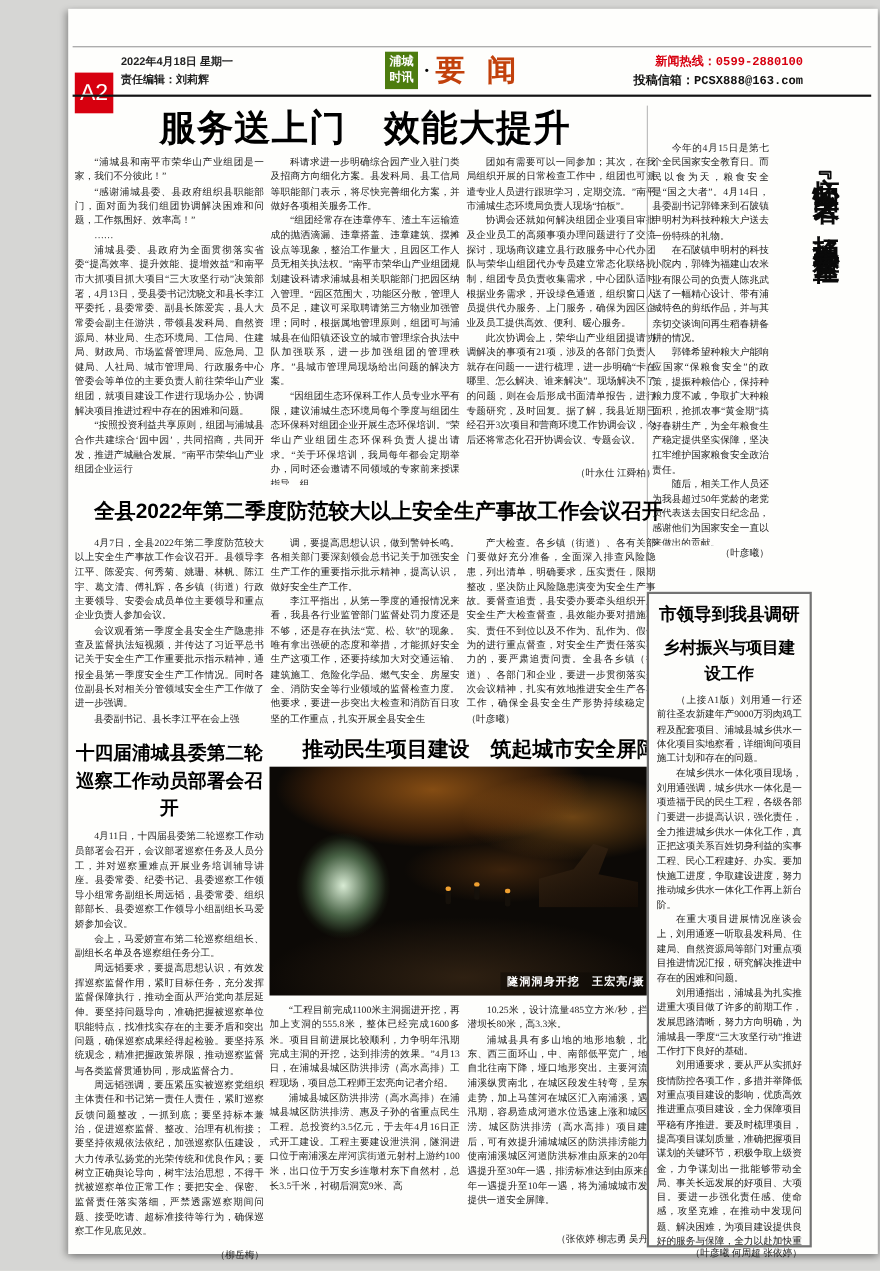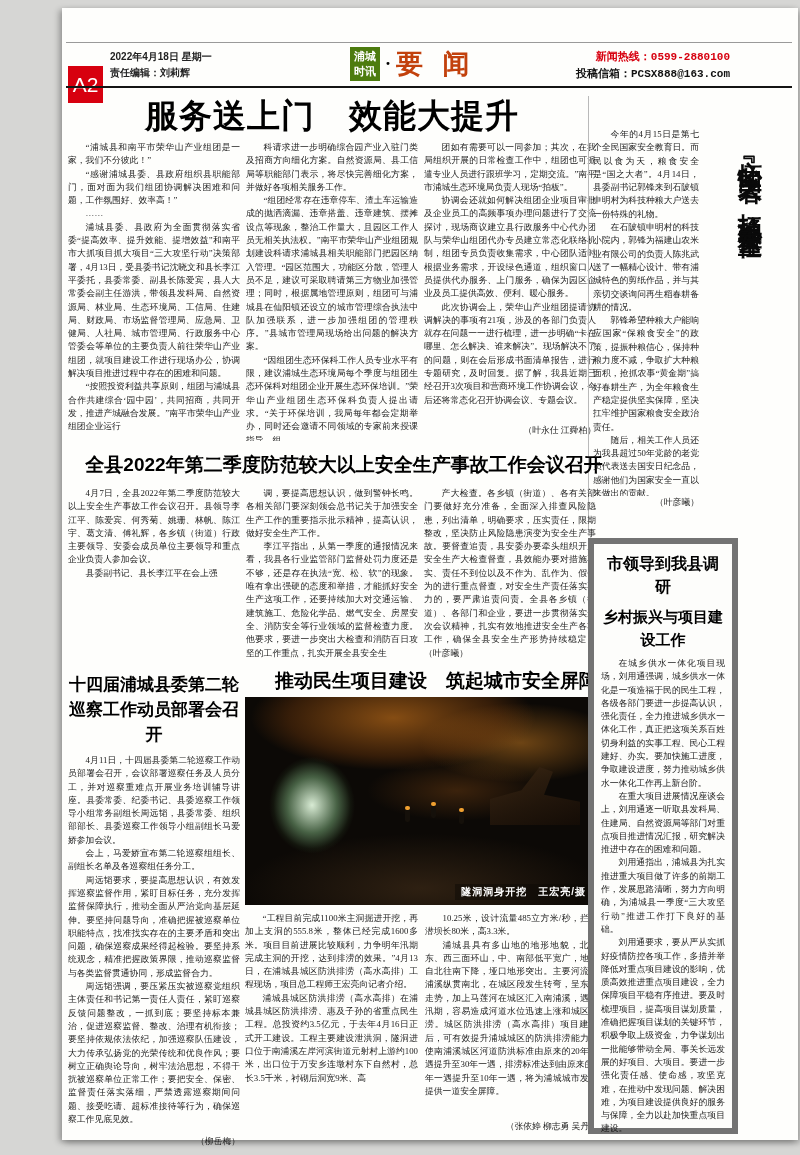--- a/index.html
+++ b/index.html
@@ -49,21 +49,21 @@
 
   
   .vtitle { position:absolute; left:704px; top:142px; height:392px; width:92px;
             display:flex; justify-content:center; }
   .vtitle-inner { writing-mode:vertical-rl; text-orientation:upright; font-weight:900;
                   font-family:"Liberation Serif","DejaVu Serif",serif; font-size:24px;
                   letter-spacing:3px; color:#0a0a0a; }
 
   
   .visit-box { position:absolute; left:588px; top:538px; width:150px; height:596px;
-               border:6px solid #737373; background:#fdfdfb; padding:8px 7px 6px 7px; }
+               border:2px solid #737373; background:#fdfdfb; padding:8px 7px 6px 7px; }
   .visit-box .headline-sm { margin-bottom:7px; }
 
   
   .photo { position:absolute; left:245px; top:697px; width:353px; height:208px; overflow:hidden;
            background:
              radial-gradient(ellipse 55px 62px at 19% 52%, rgba(224,244,220,.96) 0%, rgba(120,170,120,.55) 45%, rgba(40,60,35,.25) 70%, transparent 78%),
              radial-gradient(ellipse 190px 70px at 42% 10%, rgba(232,132,30,.55) 0%, rgba(150,75,15,.3) 55%, transparent 75%),
              radial-gradient(ellipse 140px 55px at 78% 22%, rgba(244,150,40,.42) 0%, transparent 72%),
              radial-gradient(ellipse 120px 40px at 60% 45%, rgba(200,110,30,.25) 0%, transparent 75%),
              radial-gradient(ellipse 230px 70px at 50% 92%, rgba(110,75,40,.35) 0%, transparent 78%),
@@ -107,21 +107,21 @@
   <div class="headline-main">服务送上门　效能大提升</div>
   <div class="cols" style="left:68px; top:141px; width:528px; height:300px;">
     <div class="col body-text">
         <p>“浦城县和南平市荣华山产业组团是一家，我们不分彼此！”</p>
         <p>“感谢浦城县委、县政府组织县职能部门，面对面为我们组团协调解决困难和问题，工作氛围好、效率高！”</p>
         <p>……</p>
         <p>浦城县委、县政府为全面贯彻落实省委“提高效率、提升效能、提增效益”和南平市大抓项目抓大项目“三大攻坚行动”决策部署，4月13日，受县委书记沈晓文和县长李江平委托，县委常委、副县长陈爱宾，县人大常委会副主任游洪，带领县发科局、自然资源局、林业局、生态环境局、工信局、住建局、财政局、市场监督管理局、应急局、卫健局、人社局、城市管理局、行政服务中心管委会等单位的主要负责人前往荣华山产业组团，就项目建设工作进行现场办公，协调解决项目推进过程中存在的困难和问题。</p>
         <p>“按照投资利益共享原则，组团与浦城县合作共建综合‘园中园’，共同招商，共同开发，推进产城融合发展。”南平市荣华山产业组团企业运行</p>
       </div>
     <div class="col body-text">
-        <p>科请求进一步明确综合园产业入驻门类及招商方向细化方案。自然资源局、县工信局等职能部门表示，将尽快完善细化方案，并做好各项相关服务工作。</p>
+        <p>科请求进一步明确综合园产业入驻门类及招商方向细化方案。县发科局、县工信局等职能部门表示，将尽快完善细化方案，并做好各项相关服务工作。</p>
         <p>“组团经常存在违章停车、渣土车运输造成的抛洒滴漏、违章搭盖、违章建筑、摆摊设点等现象，整治工作量大，且园区工作人员无相关执法权。”南平市荣华山产业组团规划建设科请求浦城县相关职能部门把园区纳入管理。“园区范围大，功能区分散，管理人员不足，建议可采取聘请第三方物业加强管理；同时，根据属地管理原则，组团可与浦城县在仙阳镇还设立的城市管理综合执法中队加强联系，进一步加强组团的管理秩序。”县城市管理局现场给出问题的解决方案。</p>
         <p>“因组团生态环保科工作人员专业水平有限，建议浦城生态环境局每个季度与组团生态环保科对组团企业开展生态环保培训。”荣华山产业组团生态环保科负责人提出请求。“关于环保培训，我局每年都会定期举办，同时还会邀请不同领域的专家前来授课指导，组</p>
       </div>
     <div class="col">
       <div class="body-text" style="height:283px;">
           <p>团如有需要可以一同参加；其次，在我局组织开展的日常检查工作中，组团也可派遣专业人员进行跟班学习，定期交流。”南平市浦城生态环境局负责人现场“拍板”。</p>
           <p>协调会还就如何解决组团企业项目审批及企业员工的高频事项办理问题进行了交流探讨，现场商议建立县行政服务中心代办团队与荣华山组团代办专员建立常态化联络机制，组团专员负责收集需求，中心团队适时根据业务需求，开设绿色通道，组织窗口人员提供代办服务、上门服务，确保为园区企业及员工提供高效、便利、暖心服务。</p>
           <p>此次协调会上，荣华山产业组团提请协调解决的事项有21项，涉及的各部门负责人就存在问题一一进行梳理，进一步明确“卡在哪里、怎么解决、谁来解决”。现场解决不了的问题，则在会后形成书面清单报告，进行专题研究，及时回复。据了解，我县近期已经召开3次项目和营商环境工作协调会议，今后还将常态化召开协调会议、专题会议。</p>
         </div>
       <div class="body-text byline">（叶永仕 江舜柏）</div>
@@ -141,20 +141,21 @@
   </div>
 
   <div class="vtitle">
     <div class="vtitle-inner">心怀『国之大者』 扛稳粮食安全重任</div>
   </div>
 
   <div class="headline-2">全县2022年第二季度防范较大以上安全生产事故工作会议召开</div>
   <div class="cols" style="left:68px; top:487px; width:528px; height:176px;">
     <div class="col body-text">
         <p>4月7日，全县2022年第二季度防范较大以上安全生产事故工作会议召开。县领导李江平、陈爱宾、何秀菊、姚珊、林帆、陈江宇、葛文清、傅礼辉，各乡镇（街道）行政主要领导、安委会成员单位主要领导和重点企业负责人参加会议。</p>
+        <p>会议观看第一季度全县安全生产隐患排查及监督执法短视频，并传达了习近平总书记关于安全生产工作重要批示指示精神，通报全县第一季度安全生产工作情况。同时各位副县长对相关分管领域安全生产工作做了进一步强调。</p>
         <p>县委副书记、县长李江平在会上强</p>
       </div>
     <div class="col body-text">
         <p>调，要提高思想认识，做到警钟长鸣。各相关部门要深刻领会总书记关于加强安全生产工作的重要指示批示精神，提高认识，做好安全生产工作。</p>
         <p>李江平指出，从第一季度的通报情况来看，我县各行业监管部门监督处罚力度还是不够，还是存在执法“宽、松、软”的现象。唯有拿出强硬的态度和举措，才能抓好安全生产这项工作，还要持续加大对交通运输、建筑施工、危险化学品、燃气安全、房屋安全、消防安全等行业领域的监督检查力度。他要求，要进一步突出大检查和消防百日攻坚的工作重点，扎实开展全县安全生</p>
       </div>
     <div class="col body-text">
         <p>产大检查。各乡镇（街道）、各有关部门要做好充分准备，全面深入排查风险隐患，列出清单，明确要求，压实责任，限期整改，坚决防止风险隐患演变为安全生产事故。要督查追责，县安委办要牵头组织开展安全生产大检查督查，县效能办要对措施不实、责任不到位以及不作为、乱作为、假作为的进行重点督查，对安全生产责任落实不力的，要严肃追责问责。全县各乡镇（街道）、各部门和企业，要进一步贯彻落实这次会议精神，扎实有效地推进安全生产各项工作，确保全县安全生产形势持续稳定。　　（叶彦曦）</p>
       </div>
   </div>
@@ -193,20 +194,21 @@
           <p>浦城县具有多山地的地形地貌，北、东、西三面环山，中、南部低平宽广，地势自北往南下降，垭口地形突出。主要河流南浦溪纵贯南北，在城区段发生转弯，呈东西走势，加上马莲河在城区汇入南浦溪，遇到汛期，容易造成河道水位迅速上涨和城区内涝。城区防洪排涝（高水高排）项目建成后，可有效提升浦城城区的防洪排涝能力，使南浦溪城区河道防洪标准由原来的20年一遇提升至30年一遇，排涝标准达到由原来的5年一遇提升至10年一遇，将为浦城城市发展提供一道安全屏障。</p>
         </div>
       <div class="body-text byline">（张依婷 柳志勇 吴丹）</div>
     </div>
   </div>
 
   <div class="visit-box">
     <div class="headline-sm" style="font-size:16px; line-height:23px;">市领导到我县调研</div>
     <div class="headline-sm" style="font-size:15px; line-height:23px; margin-bottom:6px;">乡村振兴与项目建设工作</div>
     <div class="body-text" style="height:503px;">
+        <p>（上接A1版）刘用通一行还前往圣农新建年产9000万羽肉鸡工程及配套项目、浦城县城乡供水一体化项目实地察看，详细询问项目施工计划和存在的问题。</p>
         <p>在城乡供水一体化项目现场，刘用通强调，城乡供水一体化是一项造福于民的民生工程，各级各部门要进一步提高认识，强化责任，全力推进城乡供水一体化工作，真正把这项关系百姓切身利益的实事工程、民心工程建好、办实。要加快施工进度，争取建设进度，努力推动城乡供水一体化工作再上新台阶。</p>
         <p>在重大项目进展情况座谈会上，刘用通逐一听取县发科局、住建局、自然资源局等部门对重点项目推进情况汇报，研究解决推进中存在的困难和问题。</p>
         <p>刘用通指出，浦城县为扎实推进重大项目做了许多的前期工作，发展思路清晰，努力方向明确，为浦城县一季度“三大攻坚行动”推进工作打下良好的基础。</p>
         <p>刘用通要求，要从严从实抓好疫情防控各项工作，多措并举降低对重点项目建设的影响，优质高效推进重点项目建设，全力保障项目平稳有序推进。要及时梳理项目，提高项目谋划质量，准确把握项目谋划的关键环节，积极争取上级资金，力争谋划出一批能够带动全局、事关长远发展的好项目、大项目。要进一步强化责任感、使命感，攻坚克难，在推动中发现问题、解决困难，为项目建设提供良好的服务与保障，全力以赴加快重点项目建设。</p>
       </div>
     <div class="body-text byline">（叶彦曦 何周超 张依婷）</div>
   </div>
 </div>
 
 </body></html>

